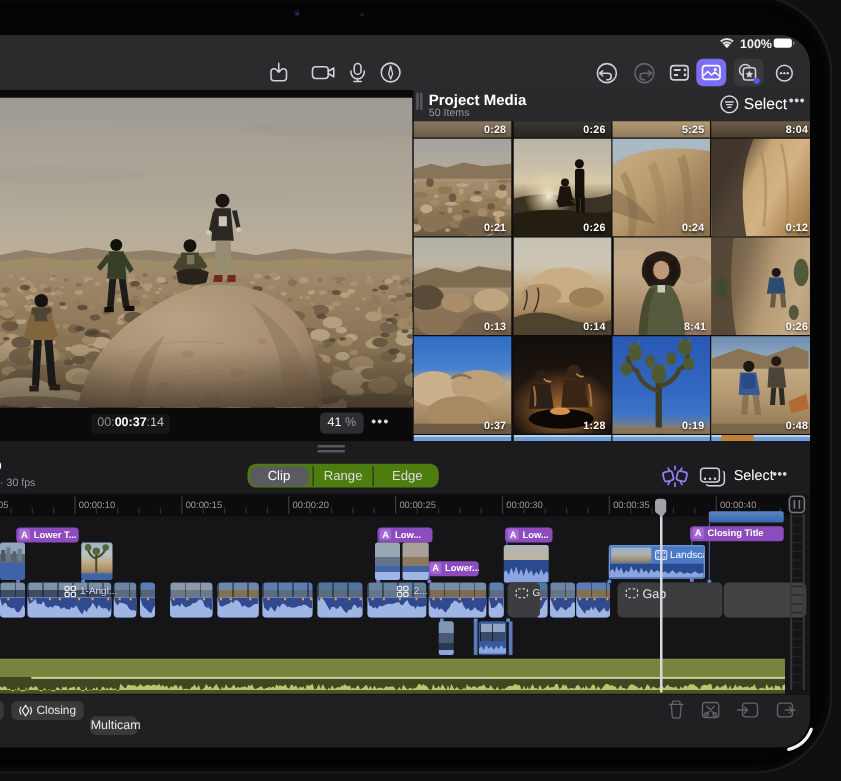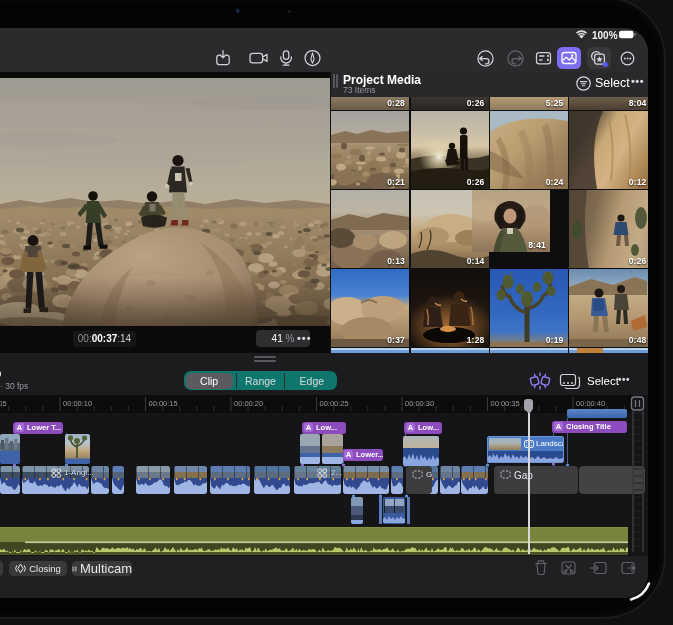--- a/index.html
+++ b/index.html
@@ -642,29 +642,29 @@
 <path d="M23.5 230.5 h7.5 v4.6 h-7.5 Z M39.5 229.5 h8.5 v4.6 h-8.5 Z" fill="#29221c"></path>
 </g>
 <linearGradient id="botsh" x1="0" y1="0" x2="0" y2="1">
           <stop offset="0" stop-color="#1a130c" stop-opacity="0"></stop>
           <stop offset="1" stop-color="#1a130c" stop-opacity=".42"></stop>
         </linearGradient>
 <rect x="0" y="200" width="330" height="48" fill="url(#botsh)"></rect>
 <rect x="0" y="0" width="330" height="248" fill="#2e2418" opacity=".05"></rect>
 </svg>
 <div class="abs" style="left:73px;top:259px;width:63px;height:16px;background:#161616;border-radius:4px;color:#fff;font-size:10px;line-height:16px;text-align:center;"><span style="color:#8e8e93">00:</span><b>00:37</b><span style="color:#8e8e93">:</span><span style="color:#cfcfcf">14</span></div>
-<div class="abs" style="left:256px;top:258px;width:54px;height:17px;background:#2e2e31;border-radius:4px;color:#fff;font-size:10px;line-height:17px;text-align:center;">41 <span style="color:#98989d">%</span></div>
+<div class="abs" style="left:256px;top:258px;width:35px;height:17px;background:#2e2e31;border-radius:4px;color:#fff;font-size:10px;line-height:17px;text-align:center;">41 <span style="color:#98989d">%</span></div>
 <div class="abs" style="left:297px;top:260px;color:#d8d8dc;font-size:11px;letter-spacing:1px;font-weight:bold;">•••</div>
 </div>
 <div class="abs" style="left:331px;top:44px;width:317px;height:281px;background:#0e0e10;">
 <div class="abs" style="left:0;top:0;width:317px;height:25px;background:#29292b;"></div>
 <div class="abs" style="left:1.5px;top:2px;width:2px;height:14px;background:#58585c;border-radius:1px;"></div>
 <div class="abs" style="left:5px;top:2px;width:2px;height:14px;background:#58585c;border-radius:1px;"></div>
 <div class="abs" style="left:12px;top:1px;color:#fff;font-size:12px;font-weight:bold;">Project Media</div>
-<div class="abs" style="left:12px;top:13px;color:#97979c;font-size:8.5px;">73 Items</div>
+<div class="abs" style="left:12px;top:13px;color:#97979c;font-size:8.5px;">50 Items</div>
 <svg class="abs" style="left:245px;top:4px;" width="15" height="15" viewBox="0 0 15 15">
 <circle cx="7.5" cy="7.5" r="6.7" stroke="#d8d8dc" fill="none" stroke-width="1.2"></circle>
 <g stroke="#d8d8dc" stroke-width="1.1" stroke-linecap="round">
 <line x1="4.4" y1="5.6" x2="10.6" y2="5.6"></line>
           <line x1="5.3" y1="7.7" x2="9.7" y2="7.7"></line>
           <line x1="6.3" y1="9.8" x2="8.7" y2="9.8"></line>
 </g>
       </svg>
 <div class="abs" style="left:264px;top:4px;color:#fff;font-size:12.5px;">Select</div>
 <div class="abs" style="left:300px;top:3px;color:#d8d8dc;font-size:11px;font-weight:bold;letter-spacing:.5px;">•••</div>
@@ -789,21 +789,21 @@
 <div class="tile" style="left:79.5px;top:118px;width:78px;height:78px;background:linear-gradient(180deg,#c5c2b6 0%,#cdc5b2 30%,#c2a87e 52%,#a88a62 75%,#6b5b46 100%);">
         <svg width="78" height="78" viewBox="0 0 78 78" style="position:absolute;left:0;top:0">
           <ellipse cx="40" cy="38" rx="26" ry="14" fill="#c9ad85"></ellipse>
           <ellipse cx="22" cy="46" rx="16" ry="9" fill="#b2946c"></ellipse>
           <ellipse cx="58" cy="48" rx="14" ry="8" fill="#9d8058"></ellipse>
           <path d="M0 64 q20 -8 40 0 t38 2 L78 78 L0 78 Z" fill="#4f432f"></path>
           <path d="M8 58 q4 -10 2 -16 M16 60 q6 -12 3 -20" stroke="#3a3222" stroke-width="1.2" fill="none"></path>
         </svg>
         <span class="dur">0:14</span>
       </div>
-<div class="tile" style="left:141px;top:118px;width:78px;height:62px;background:linear-gradient(180deg,#b5a284 0%,#bfa886 40%,#a98d6a 70%,#8d745a 100%);">
+<div class="tile" style="left:160px;top:118px;width:78px;height:78px;background:linear-gradient(180deg,#b5a284 0%,#bfa886 40%,#a98d6a 70%,#8d745a 100%);">
         <svg width="78" height="78" viewBox="0 0 78 78" style="position:absolute;left:0;top:0">
           <ellipse cx="12" cy="20" rx="16" ry="11" fill="#c4aa87" opacity=".75"></ellipse>
           <ellipse cx="64" cy="26" rx="15" ry="11" fill="#b09676" opacity=".7"></ellipse>
           <path d="M26 16 q12 -10 24 0 q5 7 3 15 l-5 8 h-20 l-5 -8 q-2 -8 3 -15 Z" fill="#241c15"></path>
           <ellipse cx="38" cy="26" rx="6.5" ry="7.5" fill="#c09878"></ellipse>
           <path d="M27 18 q-4 10 1 18 l4 -3 q-3 -7 -1 -13 Z" fill="#1d1510"></path>
           <path d="M49 18 q4 10 -1 18 l-4 -3 q3 -7 1 -13 Z" fill="#1d1510"></path>
           <path d="M20 78 q1 -28 11 -40 l14 0 q11 12 12 40 Z" fill="#555a3c"></path>
           <path d="M35 38 h6 v6 h-6 Z" fill="#cfcaba"></path>
           <path d="M20 78 q1 -26 9 -38 l4 2 q-6 12 -6 36 Z" fill="#474b30"></path>
@@ -907,21 +907,21 @@
 <div class="abs" style="left:237.5px;top:276px;width:82px;height:5px;background:linear-gradient(180deg,#b8d2ec 0%,#b8d2ec 30%,#6f9fd6 30%,#6f9fd6 100%);">
         <div class="abs" style="left:8px;top:0;width:26px;height:5px;background:#c08238;"></div>
       </div>
 </div>
 <div class="abs" style="left:0;top:325px;width:648px;height:245px;background:#151517;">
 <div class="abs" style="left:0;top:0;width:648px;height:42px;background:#1c1c1e;"></div>
 <div class="abs" style="left:254px;top:3px;width:22px;height:2px;background:#59595d;border-radius:1px;"></div>
 <div class="abs" style="left:254px;top:7px;width:22px;height:2px;background:#59595d;border-radius:1px;"></div>
 <div class="abs" style="left:-4px;top:15px;color:#fff;font-size:9.5px;font-weight:bold;">0</div>
 <div class="abs" style="left:0px;top:28px;color:#98989d;font-size:8.5px;">· 30 fps</div>
-<div class="abs" style="left:184px;top:18px;width:153px;height:19px;background:#0f766e;border-radius:7px;display:flex;padding:0;">
+<div class="abs" style="left:198px;top:18px;width:153px;height:19px;background:#4d7c0f;border-radius:7px;display:flex;padding:0;">
 <div style="flex:1;margin:1.5px;background:#5a5a5f;border-radius:5.5px;color:#fff;font-size:10.5px;display:flex;align-items:center;justify-content:center;">Clip</div>
 <div style="flex:1;margin:1.5px;color:#dcdcdc;font-size:10.5px;display:flex;align-items:center;justify-content:center;border-right:1px solid #2e2e30;border-left:1px solid #2e2e30;">Range</div>
 <div style="flex:1;margin:1.5px;color:#dcdcdc;font-size:10.5px;display:flex;align-items:center;justify-content:center;">Edge</div>
 </div>
 <svg class="abs" style="left:528px;top:19px;" width="24" height="18" viewBox="0 0 24 18">
 <g stroke="#8d7ef5" stroke-width="1.4" fill="none" stroke-linecap="round">
 <rect x="2.8" y="5.2" width="7.6" height="7.6" rx="2" transform="rotate(-14 6.6 9)"></rect>
 <rect x="13.6" y="5.2" width="7.6" height="7.6" rx="2" transform="rotate(14 17.4 9)"></rect>
 <line x1="12" y1="3.5" x2="12" y2="1"></line>
           <line x1="12" y1="14.5" x2="12" y2="17"></line>
@@ -1285,21 +1285,21 @@
 <div class="abs" style="left:9px;top:208px;width:58px;height:15px;background:#39393b;border-radius:4.5px;color:#e8e8e8;font-size:9.5px;display:flex;align-items:center;justify-content:center;gap:3px;">
 <svg width="11" height="11" viewBox="0 0 11 11">
           <g stroke="#e8e8e8" stroke-width="1" fill="none" stroke-linejoin="round">
             <path d="M5.5 1.2 L8.2 5.5 L5.5 9.8 L2.8 5.5 Z"></path>
             <path d="M1.8 2.4 L0.6 5.5 L1.8 8.6"></path>
             <path d="M9.2 2.4 L10.4 5.5 L9.2 8.6"></path>
           </g>
         </svg>
         <span>Closing</span>
       </div>
-<div class="abs" style="left:72px;top:208px;width:60px;height:15px;background:#39393b;border-radius:4.5px;color:#e8e8e8;font-size:13px;display:flex;align-items:center;justify-content:center;gap:3px;">
+<div class="abs" style="left:72px;top:220px;width:38px;height:15px;background:#39393b;border-radius:4.5px;color:#e8e8e8;font-size:10px;display:flex;align-items:center;justify-content:center;gap:3px;">
 <svg width="10" height="10" viewBox="0 0 10 10">
           <g stroke="#e8e8e8" stroke-width="1" fill="none">
             <rect x="0.8" y="0.8" width="3.2" height="3.2" rx="0.8"></rect>
             <rect x="6" y="0.8" width="3.2" height="3.2" rx="0.8"></rect>
             <rect x="0.8" y="6" width="3.2" height="3.2" rx="0.8"></rect>
             <rect x="6" y="6" width="3.2" height="3.2" rx="0.8"></rect>
           </g>
         </svg>
         <span>Multicam</span>
       </div>

